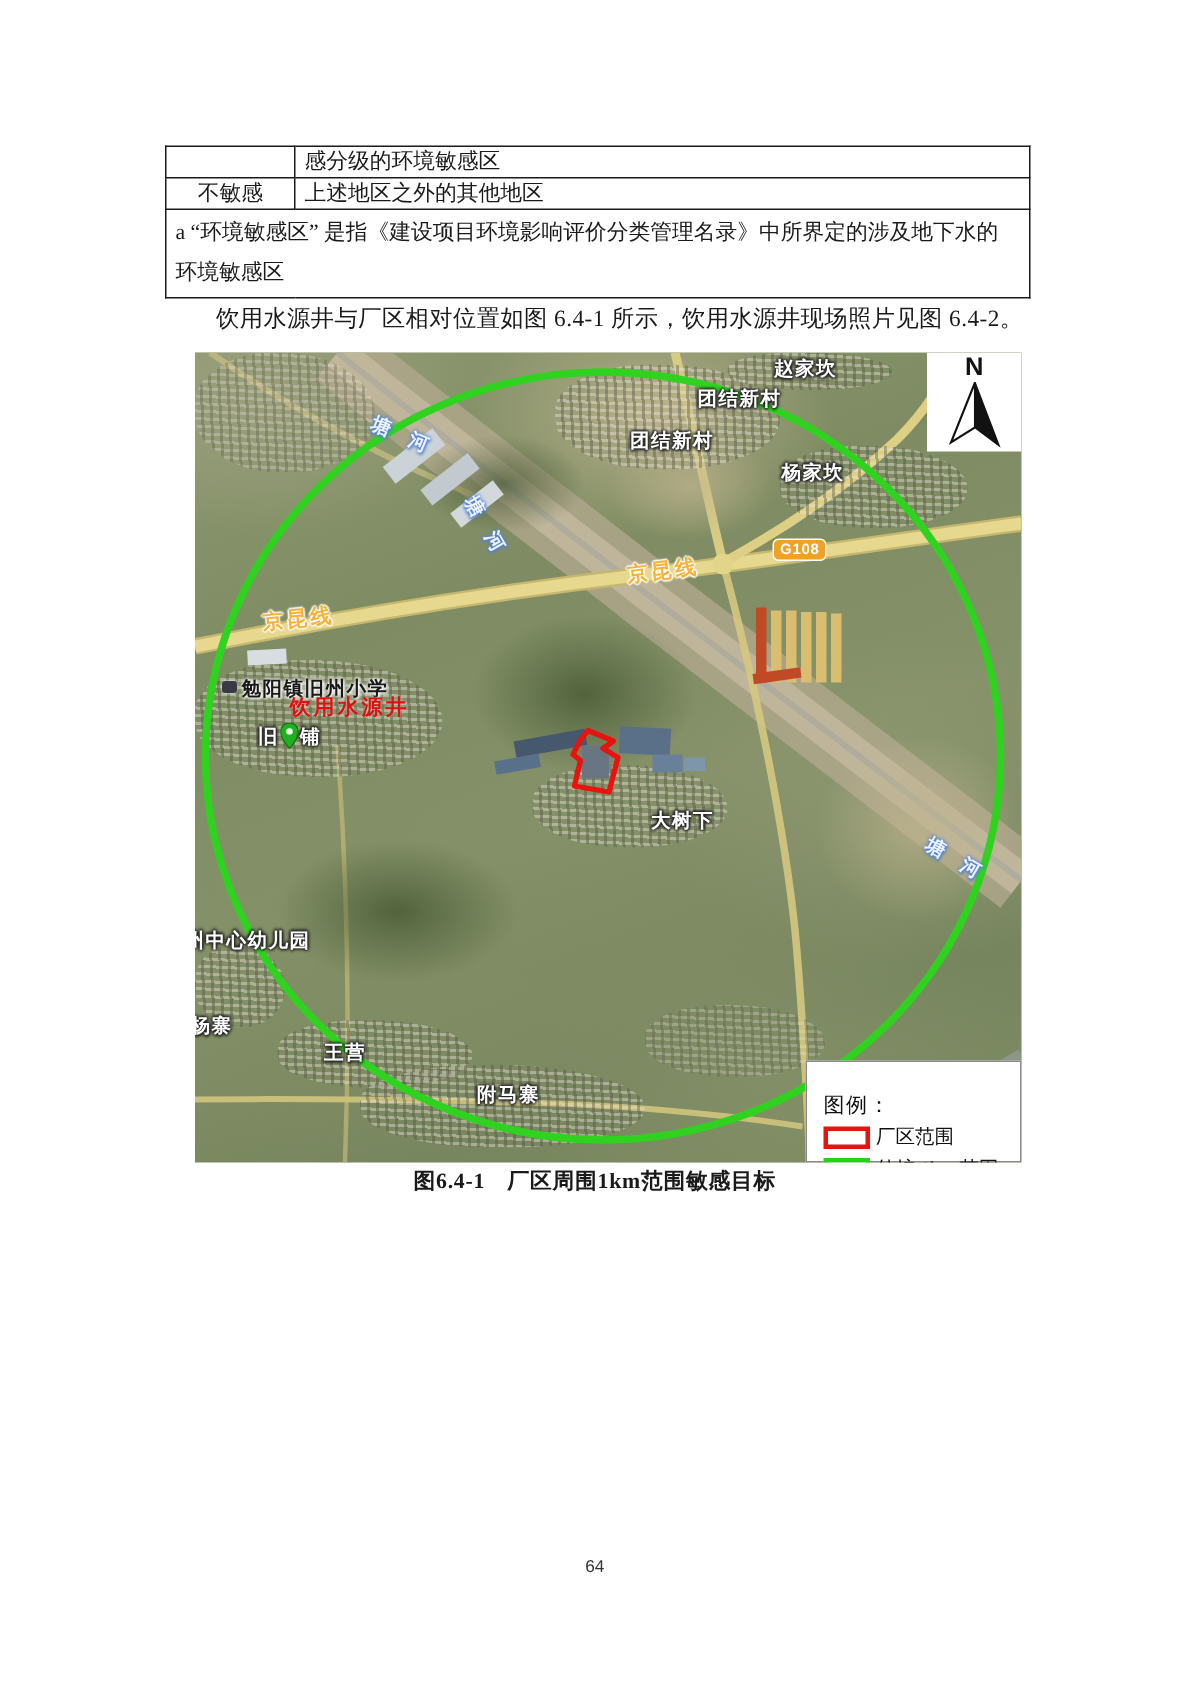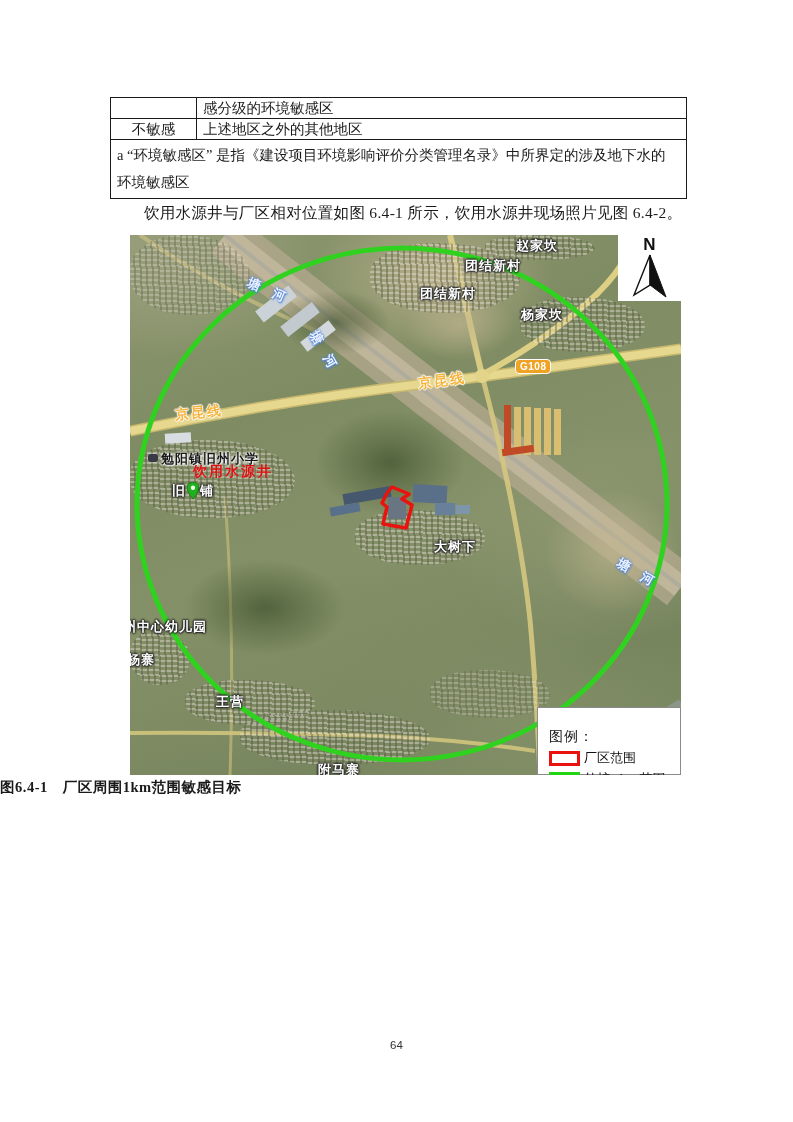--- a/index.html
+++ b/index.html
@@ -66,21 +66,21 @@
   .legend{position:absolute;left:407px;top:472px;width:144px;height:68px;background:#fff;
        border:1px solid #8a8a8a;box-sizing:border-box;padding:20px 0 0 11px;}
   .legtitle{font-size:14px;color:#111;letter-spacing:1px;}
   .legrow{display:flex;align-items:center;margin-top:3px;}
   .sw{width:31px;height:15px;background:#fff;box-sizing:border-box;margin-right:4px;flex:0 0 auto;}
   .sw.red{border:3px solid #e8120e;}
   .sw.green{border:3px solid #22d411;}
   .leglab{font-size:13px;color:#111;white-space:nowrap;}
 
   
-  .caption{position:absolute;left:0;top:778px;width:793px;
+  .caption{position:absolute;left:0;top:778px;width:793px;text-align:center;
        font-size:14.5px;font-weight:bold;letter-spacing:.5px;}
   .pagenum{position:absolute;left:0;top:1039px;width:793px;text-align:center;
        font:11.5px "Liberation Sans",sans-serif;color:#333;}
 </style>
 </head>
 <body>
 
 <div class="page">
 
   <table class="toptable">
@@ -180,23 +180,23 @@
 
     <div class="lbl" style="left:42px;top:247px;">
       <span>旧</span><span class="pin"><svg width="12" height="17" viewBox="0 0 12 17">
             <path d="M6 0C2.7 0 0 2.7 0 6c0 4.5 6 11 6 11s6-6.5 6-11C12 2.7 9.3 0 6 0z" fill="#1faf1f" stroke="#0c6e0c" stroke-width=".8"></path>
             <circle cx="6" cy="5.7" r="2.2" fill="#eaffea"></circle>
           </svg></span><span>铺</span>
     </div>
 
     <div class="lbl" style="left:287px;top:303px;margin-left:17px;">大树下</div>
     <div class="lbl" style="left:-7px;top:383px;">州中心幼儿园</div>
-    <div class="lbl" style="left:-3px;top:416px;">杨寨</div>
+    <div class="lbl" style="left:-3px;top:440px;">杨寨</div>
     <div class="lbl" style="left:86px;top:458px;">王营</div>
-    <div class="lbl" style="left:188px;top:526px;">附马寨</div>
+    <div class="lbl" style="left:188px;top:486px;">附马寨</div>
 
     <div class="north">
       <div class="nletter">N</div>
       <svg width="44" height="46" viewBox="0 0 44 46">
         <polygon points="22,2 6,42 22,32" fill="#ffffff" stroke="#111" stroke-width="1.4"></polygon>
         <polygon points="22,2 38,44 22,32" fill="#111" stroke="#111" stroke-width="1"></polygon>
       </svg>
     </div>
 
     <div class="legend">

